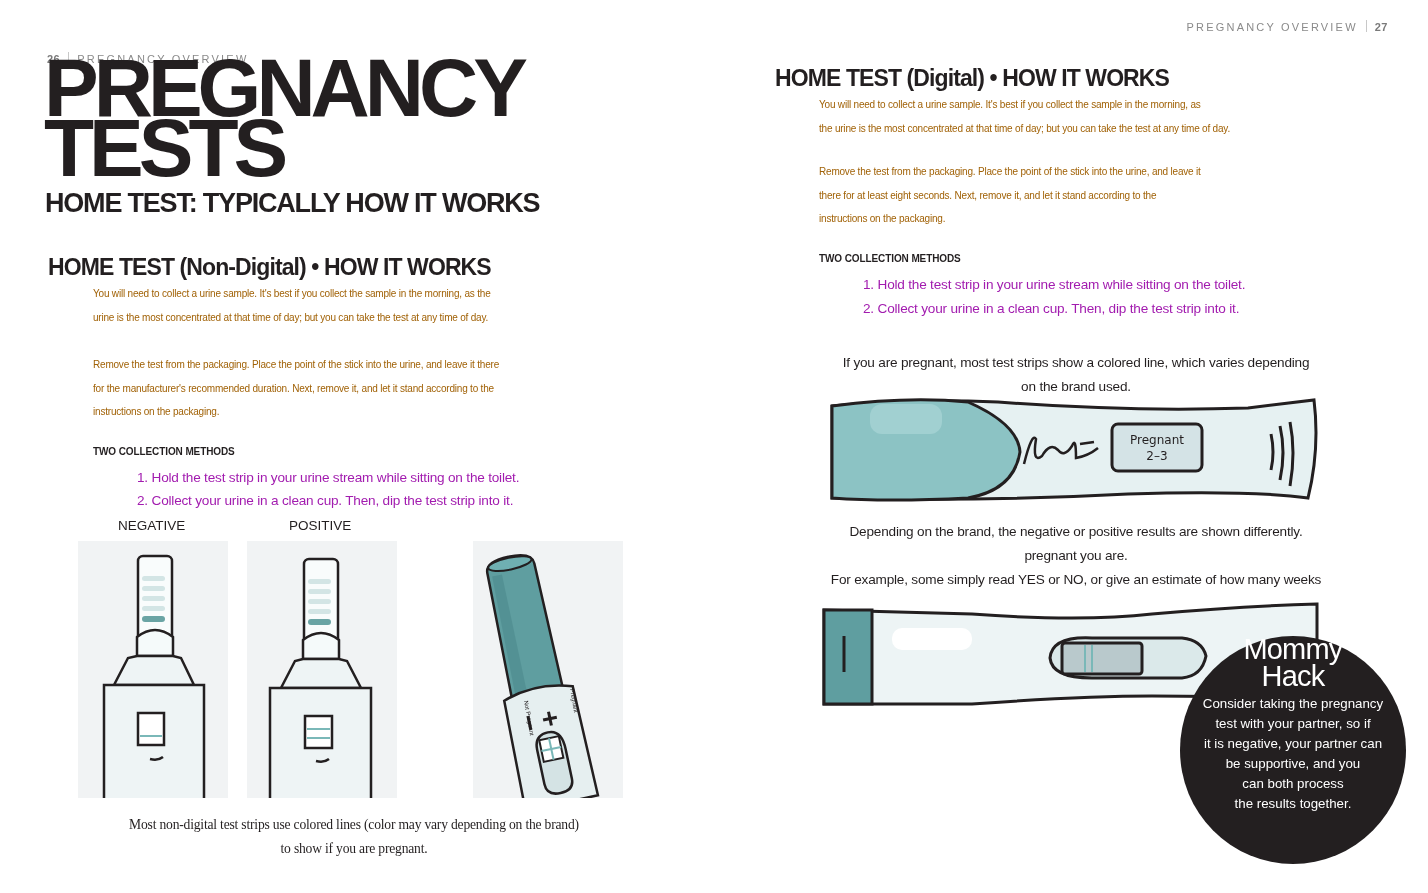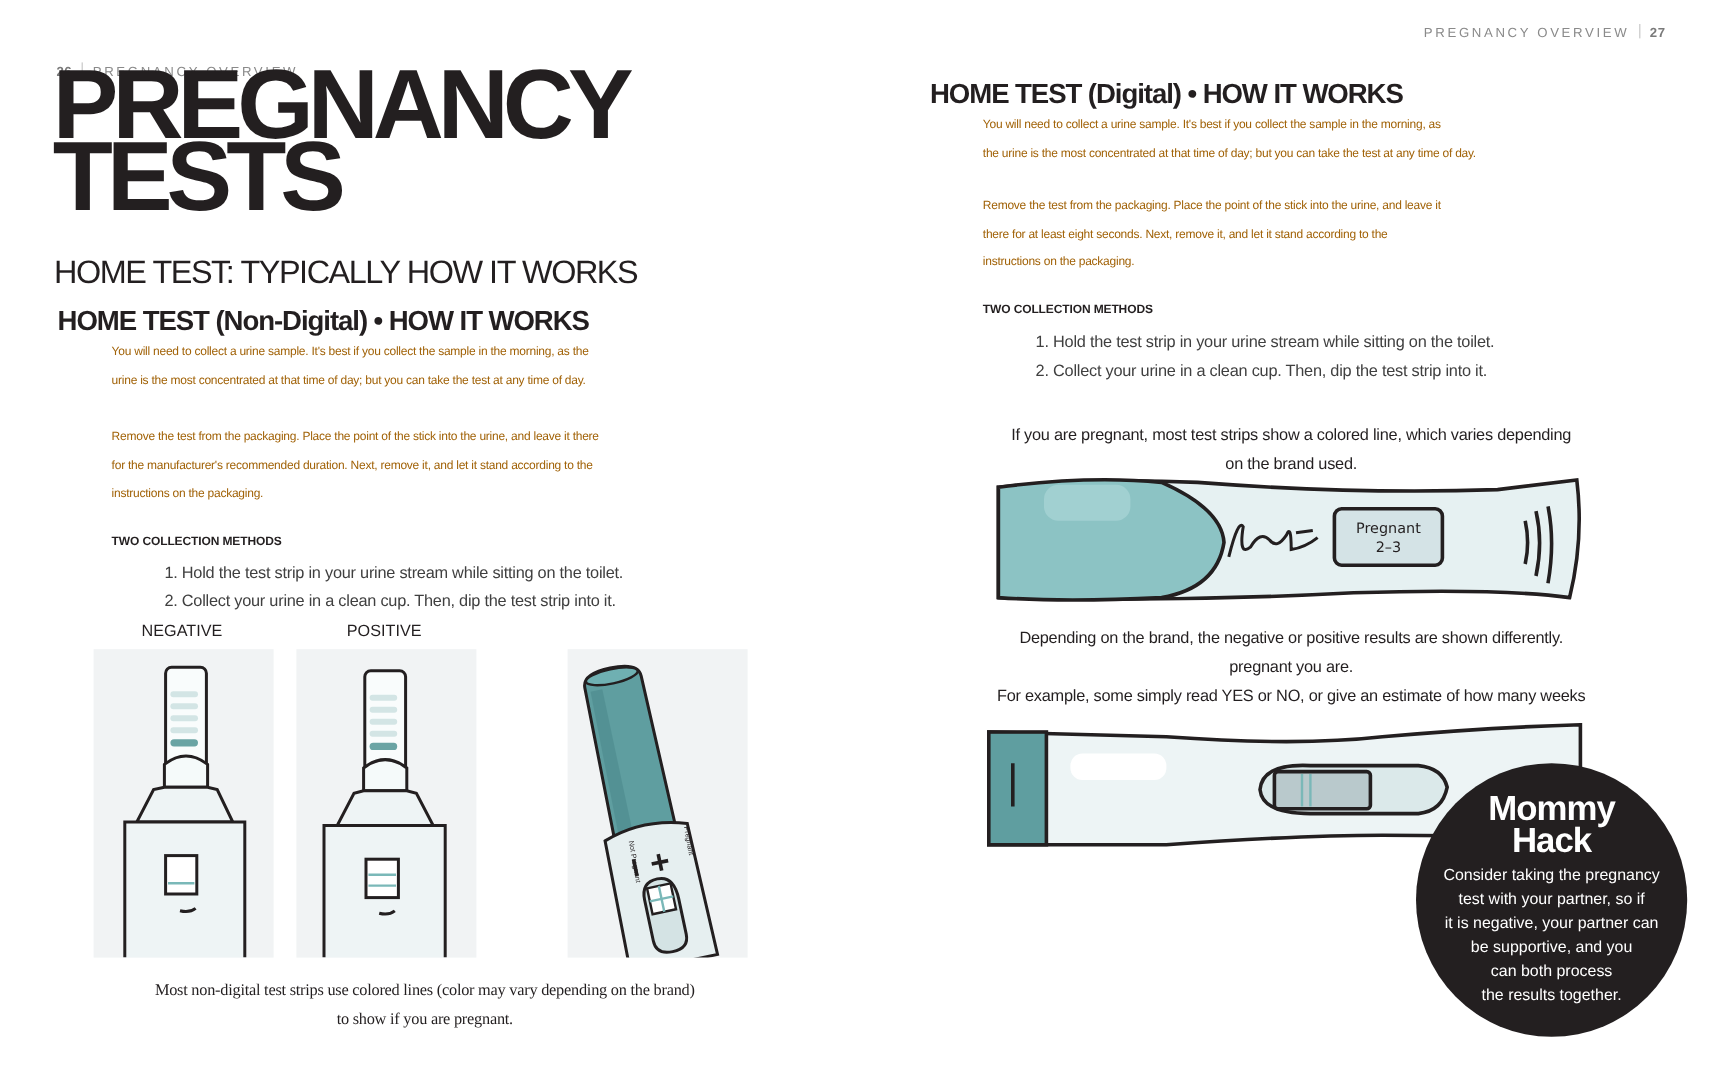--- a/index.html
+++ b/index.html
@@ -6,33 +6,33 @@
   html, body { width: 1428px; height: 893px; background: #ffffff; overflow: hidden; }
   body { position: relative; font-family: "Liberation Sans", sans-serif; color: #231f20; }
   .abs { position: absolute; }
 
   .running-head { position: absolute; top: 20px; font-size: 11px; letter-spacing: 2.2px; color: #8a8a8a; }
   .running-head .num { color: #7a7a7a; font-weight: bold; letter-spacing: 0.5px; }
   .running-head .sep { display: inline-block; width: 1px; height: 12px; background: #c8c8c8; vertical-align: -1px; margin: 0 8px; }
 
   .big-title { position: absolute; left: 44px; font-family: "Liberation Sans", sans-serif; font-weight: bold;
                font-size: 82px; line-height: 72px; letter-spacing: -5px; color: #231f20; }
-  .sub-title { position: absolute; left: 45px; top: 188px; font-weight: normal; font-size: 27px; letter-spacing: -1.2px; color: #231f20; margin-top: 24px; }
+  .sub-title { position: absolute; left: 45px; top: 188px; font-weight: bold; font-size: 27px; letter-spacing: -1.2px; color: #231f20; }
 
   .section-h { position: absolute; font-weight: bold; font-size: 23px; letter-spacing: -0.9px; color: #231f20; white-space: nowrap; }
   .para { position: absolute; font-size: 10px; line-height: 23.5px; color: #a16207; letter-spacing: -0.2px; }
   .methods-h { position: absolute; font-weight: bold; font-size: 10px; color: #231f20; letter-spacing: -0.1px; }
-  .method { position: absolute; font-size: 13.6px; line-height: 23.5px; color: #404040; letter-spacing: -0.2px; white-space: nowrap; }
+  .method { position: absolute; font-size: 13.6px; line-height: 23.5px; color: #a21caf; letter-spacing: -0.2px; white-space: nowrap; }
   .center-para { position: absolute; text-align: center; font-size: 13.6px; line-height: 24px; color: #231f20; letter-spacing: -0.2px; }
   .label { position: absolute; font-weight: normal; font-size: 13.5px; color: #231f20; }
 
   .panel { position: absolute; background: #f1f3f4; }
 
   .hack { position: absolute; left: 1180px; top: 636px; width: 226px; height: 228px; border-radius: 50%; background: #231f20; color: #ffffff; text-align: center; }
-  .hack-title { font-weight: bold; font-size: 29px; line-height: 27px; letter-spacing: -0.8px; margin-top: 25px; }
+  .hack-title { font-weight: normal; font-size: 29px; line-height: 27px; letter-spacing: -0.8px; }
   .hack-body { font-size: 13.3px; line-height: 20px; margin-top: 4px; padding: 0 8px; }
 </style>
 </head>
 <body>
 
 <div class="running-head" style="left:47px;margin-top:32px;">
   <span class="num">26</span><span class="sep"></span><span>PREGNANCY OVERVIEW</span>
 </div>
 
 <div class="big-title" style="top:52px;">PREGNANCY</div>

